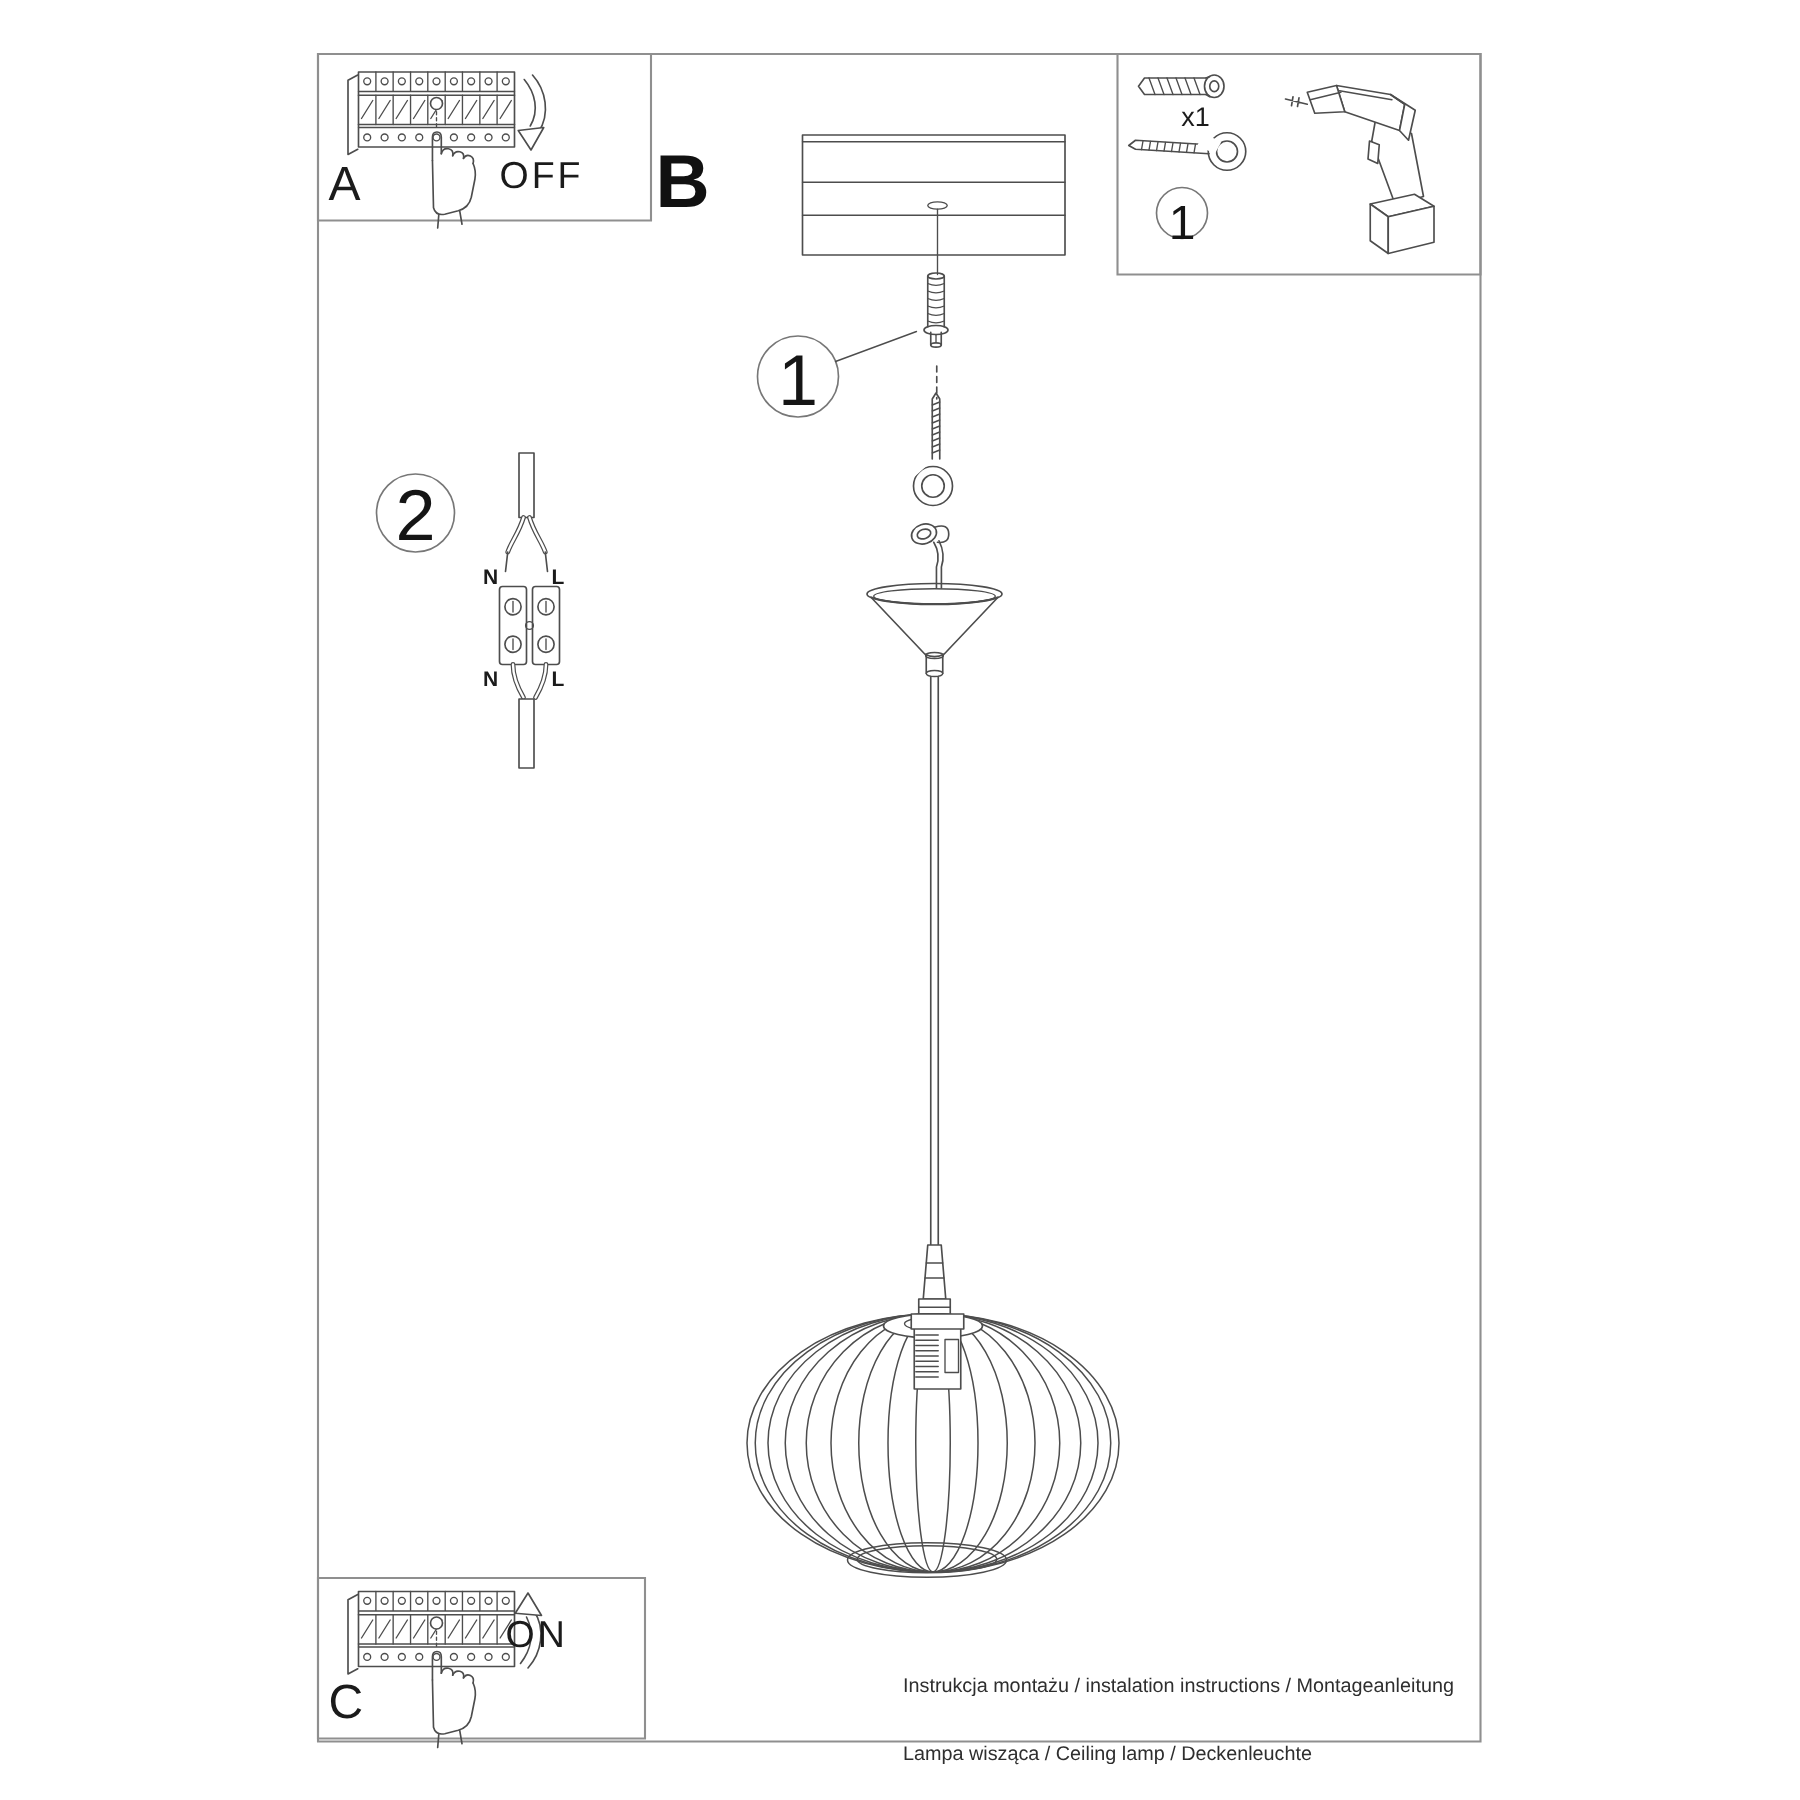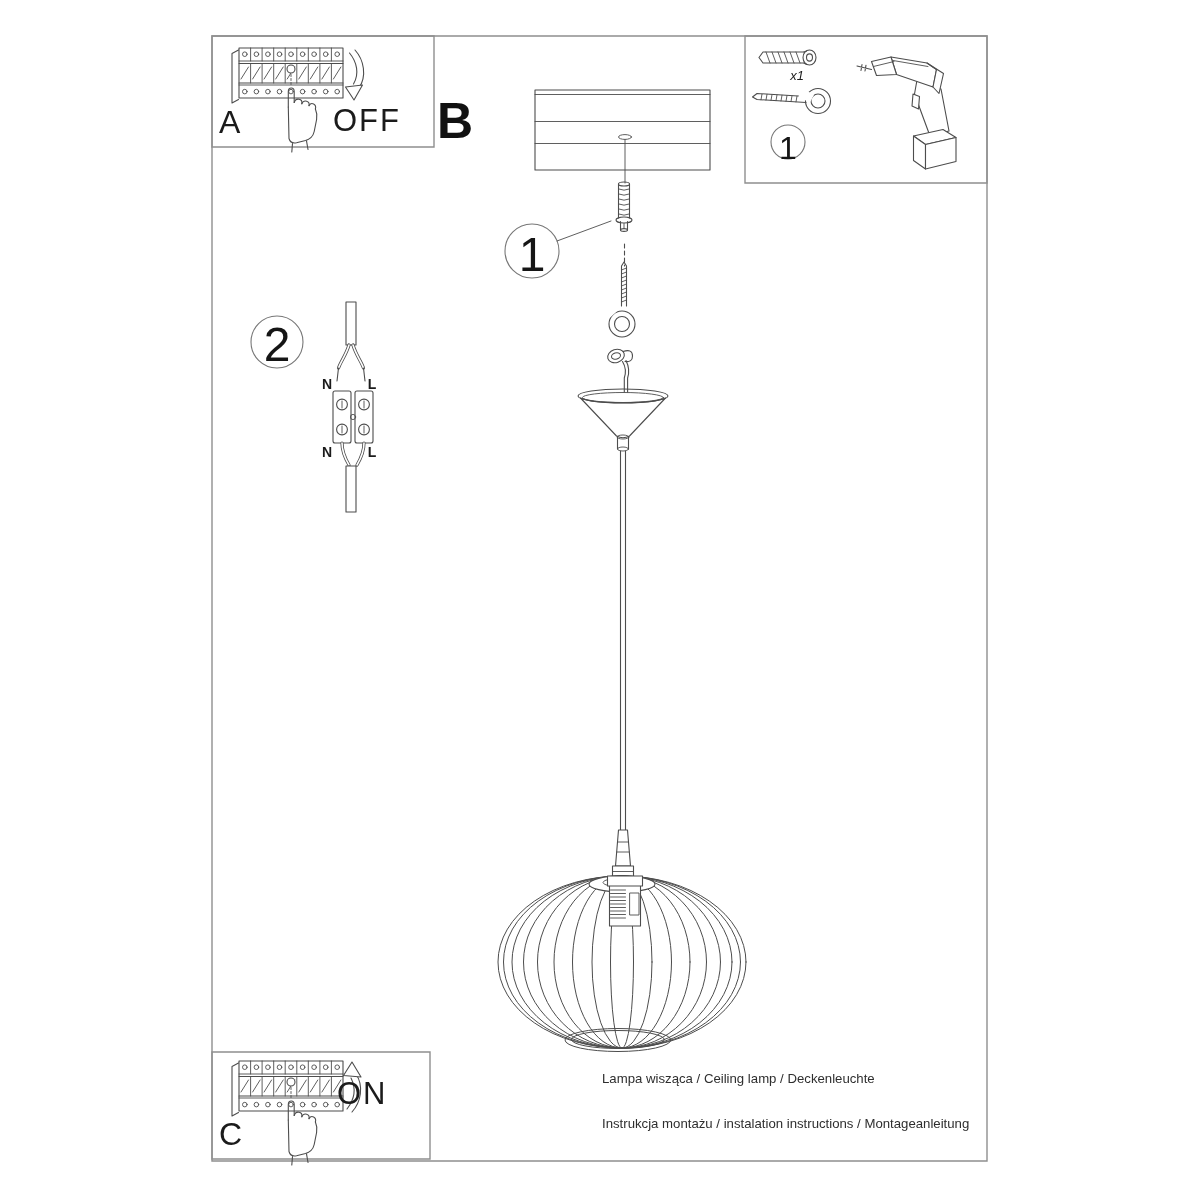--- a/index.html
+++ b/index.html
@@ -6,23 +6,23 @@
     --bg:#ffffff; --art:#4d4d4d; --frame:#8f8f8f; --ink:#1b1b1b;
   }
   html,body{margin:0;padding:0;background:#fff;}
   #canvas{position:relative;width:1200px;height:1200px;background:var(--bg);
           font-family:"Liberation Sans", sans-serif;color:var(--ink);overflow:hidden;}
   #art{position:absolute;left:0;top:0;}
   .lab{position:absolute;white-space:nowrap;color:var(--ink);}
   .cnum{position:absolute;transform:translateX(-50%);text-align:center;color:#151515;}
   .letter{font-size:32px;}
   .letter-b{font-size:50px;font-weight:700;color:#111;}
-  .state{font-size:31px;letter-spacing:2px;}
+  .state{font-size:25px;letter-spacing:2px;}
   .nl{font-size:14px;font-weight:700;transform:translateX(-50%);}
-  .qty{font-size:13px;transform:translateX(-50%);font-style:italic;}
+  .qty{font-size:18px;transform:translateX(-50%);}
   .foot{font-size:13.2px;line-height:21px;color:#2e2e2e;}
   svg *{vector-effect:non-scaling-stroke;}
   .art{stroke:var(--art);fill:none;stroke-width:1.1;stroke-linecap:round;stroke-linejoin:round;}
   .artf{stroke:var(--art);fill:#fff;stroke-width:1.1;stroke-linejoin:round;}
   .thin{stroke-width:0.9;}
   .frame{stroke:var(--frame);fill:none;stroke-width:1.4;}
   .tube{stroke:var(--art);fill:none;stroke-width:3.2;stroke-linecap:round;}
   .tubecore{stroke:#fff;fill:none;stroke-width:1.6;stroke-linecap:round;}
   .dash{stroke-dasharray:4 3;}
   .dash2{stroke-dasharray:2 2;stroke-width:0.9;}
@@ -255,15 +255,15 @@
 
 <div class="lab nl" style="left:327px;top:376px">N</div>
 <div class="lab nl" style="left:372px;top:376px">L</div>
 <div class="lab nl" style="left:327px;top:444px">N</div>
 <div class="lab nl" style="left:372px;top:444px">L</div>
 
 <div class="lab letter" style="left:219px;top:1116px">C</div>
 <div class="lab state" style="left:337px;top:1076px">ON</div>
 
 <div class="lab foot" style="left:602px;top:1113px">Instrukcja montażu / instalation instructions / Montageanleitung</div>
-<div class="lab foot" style="left:602px;top:1068px">Lampa wisząca / Ceiling lamp / Deckenleuchte</div>
+<div class="lab foot" style="left:602px;top:1158px">Lampa wisząca / Ceiling lamp / Deckenleuchte</div>
 
 </div>
 
 </body></html>

